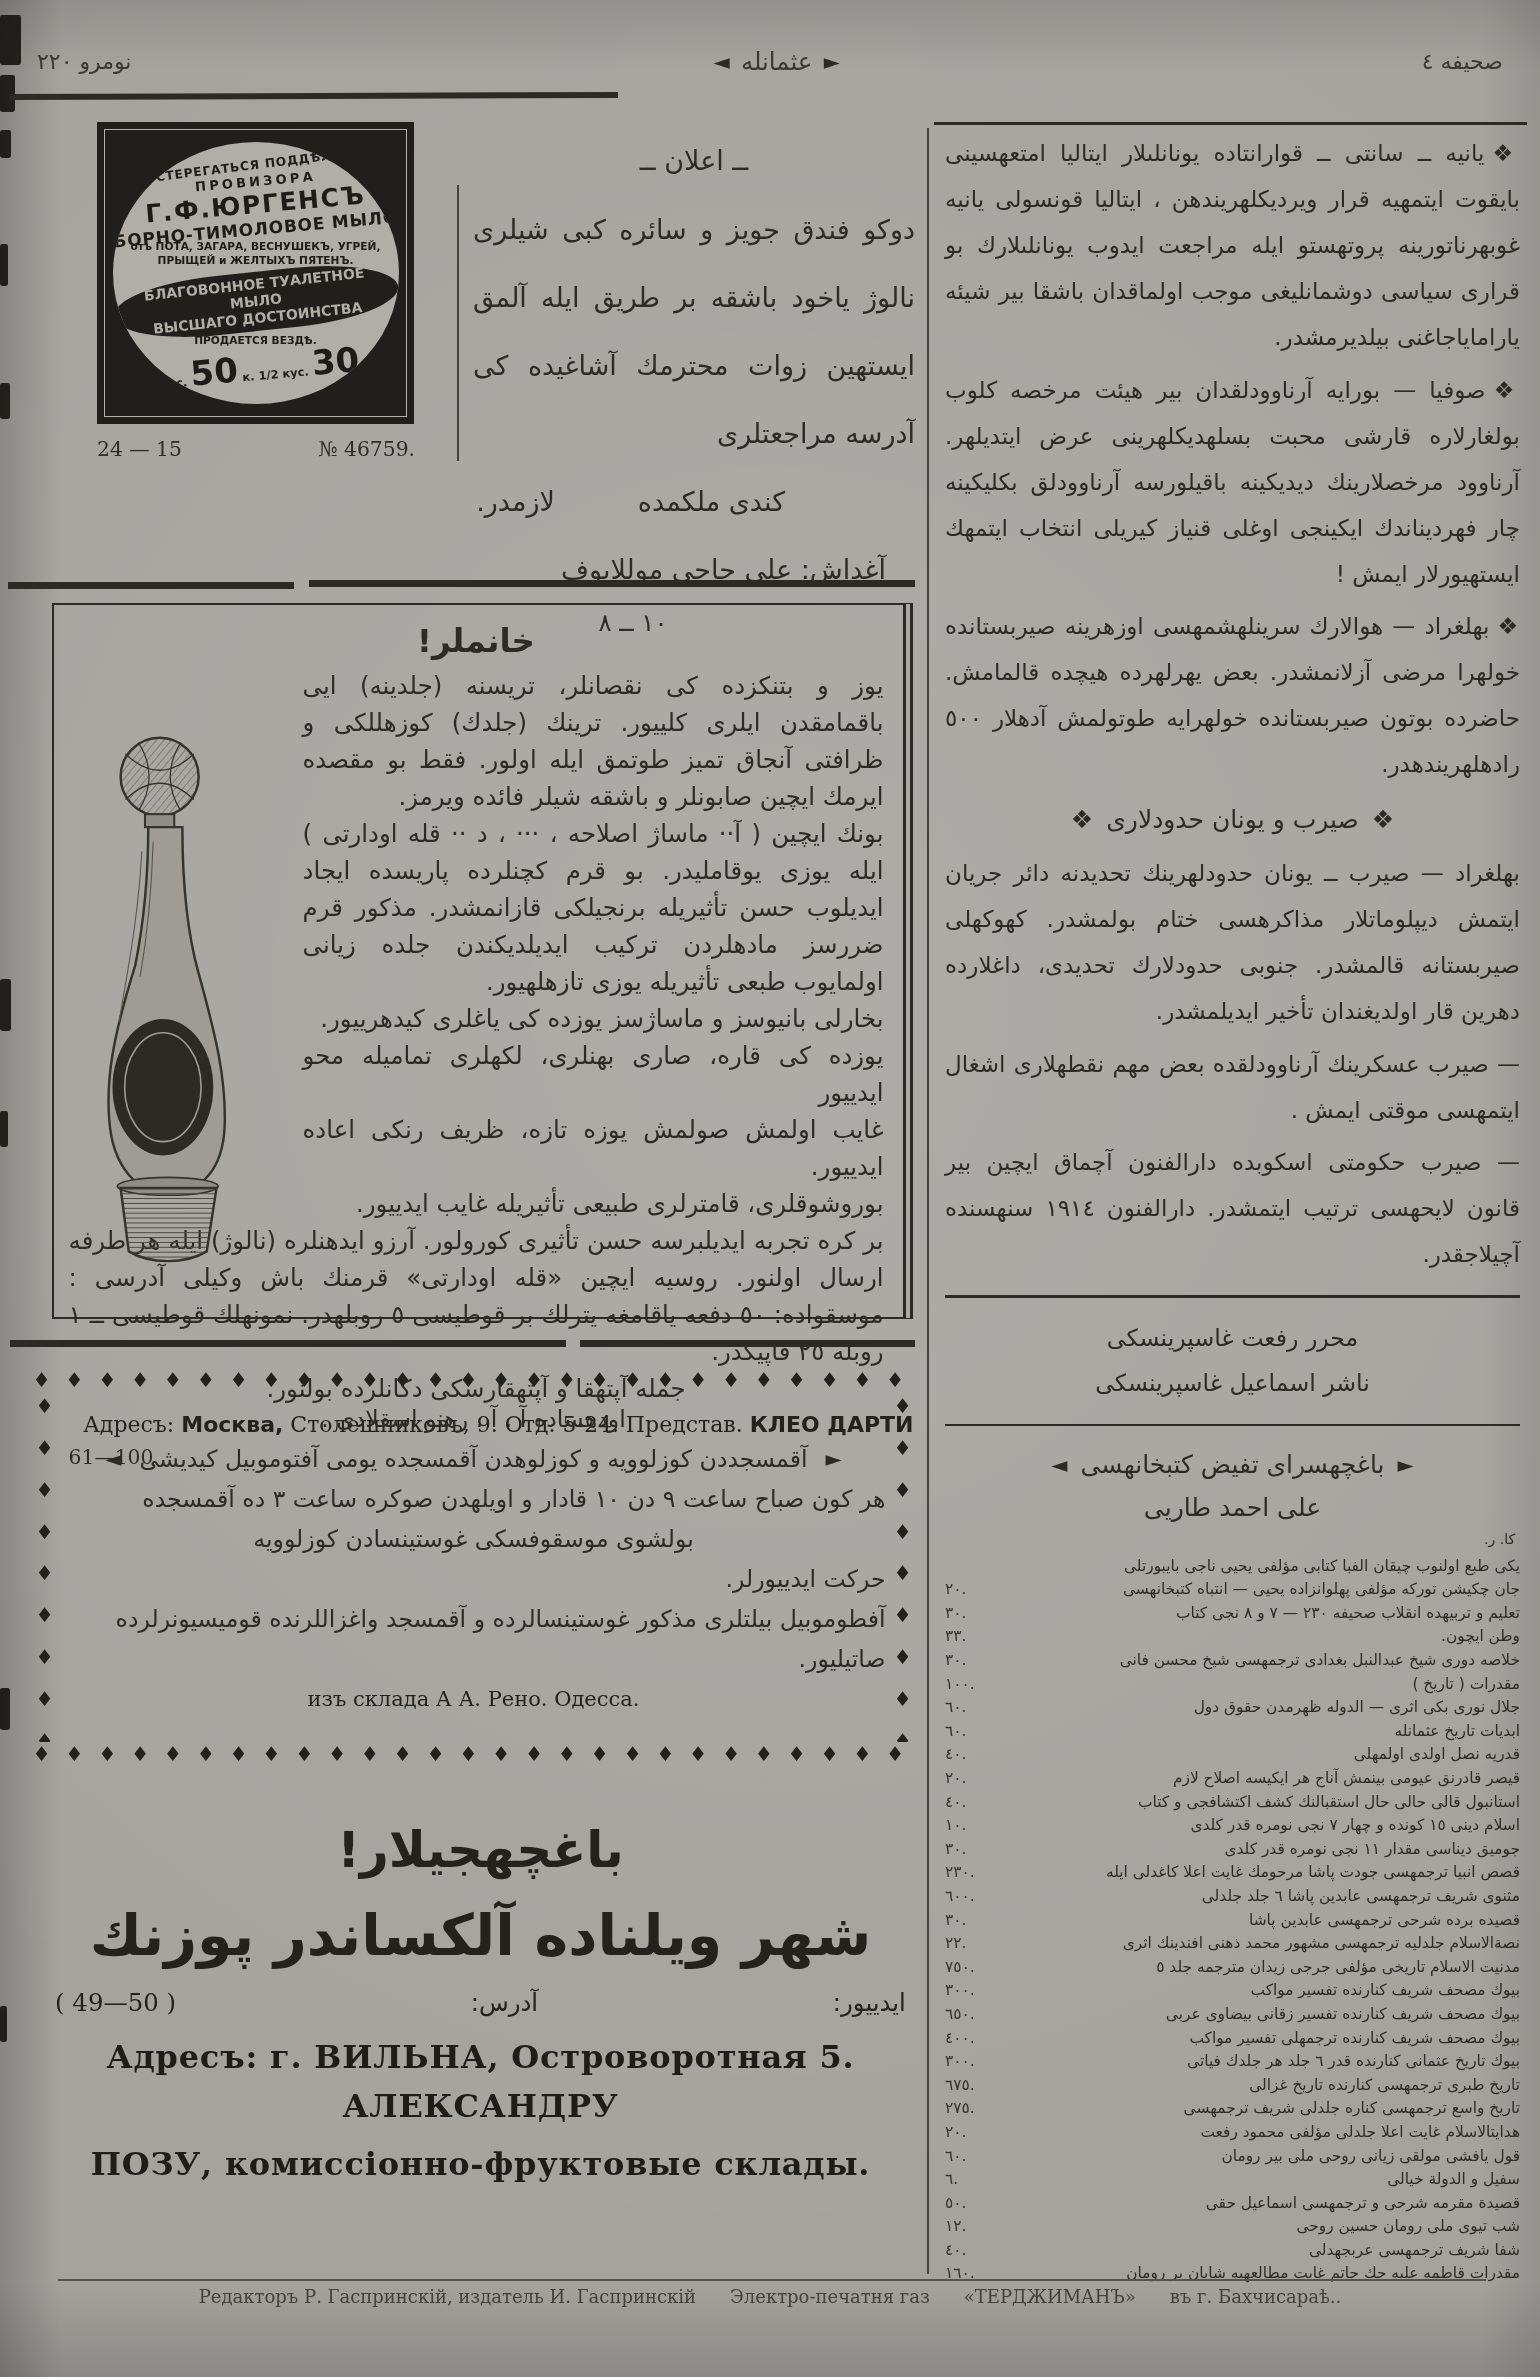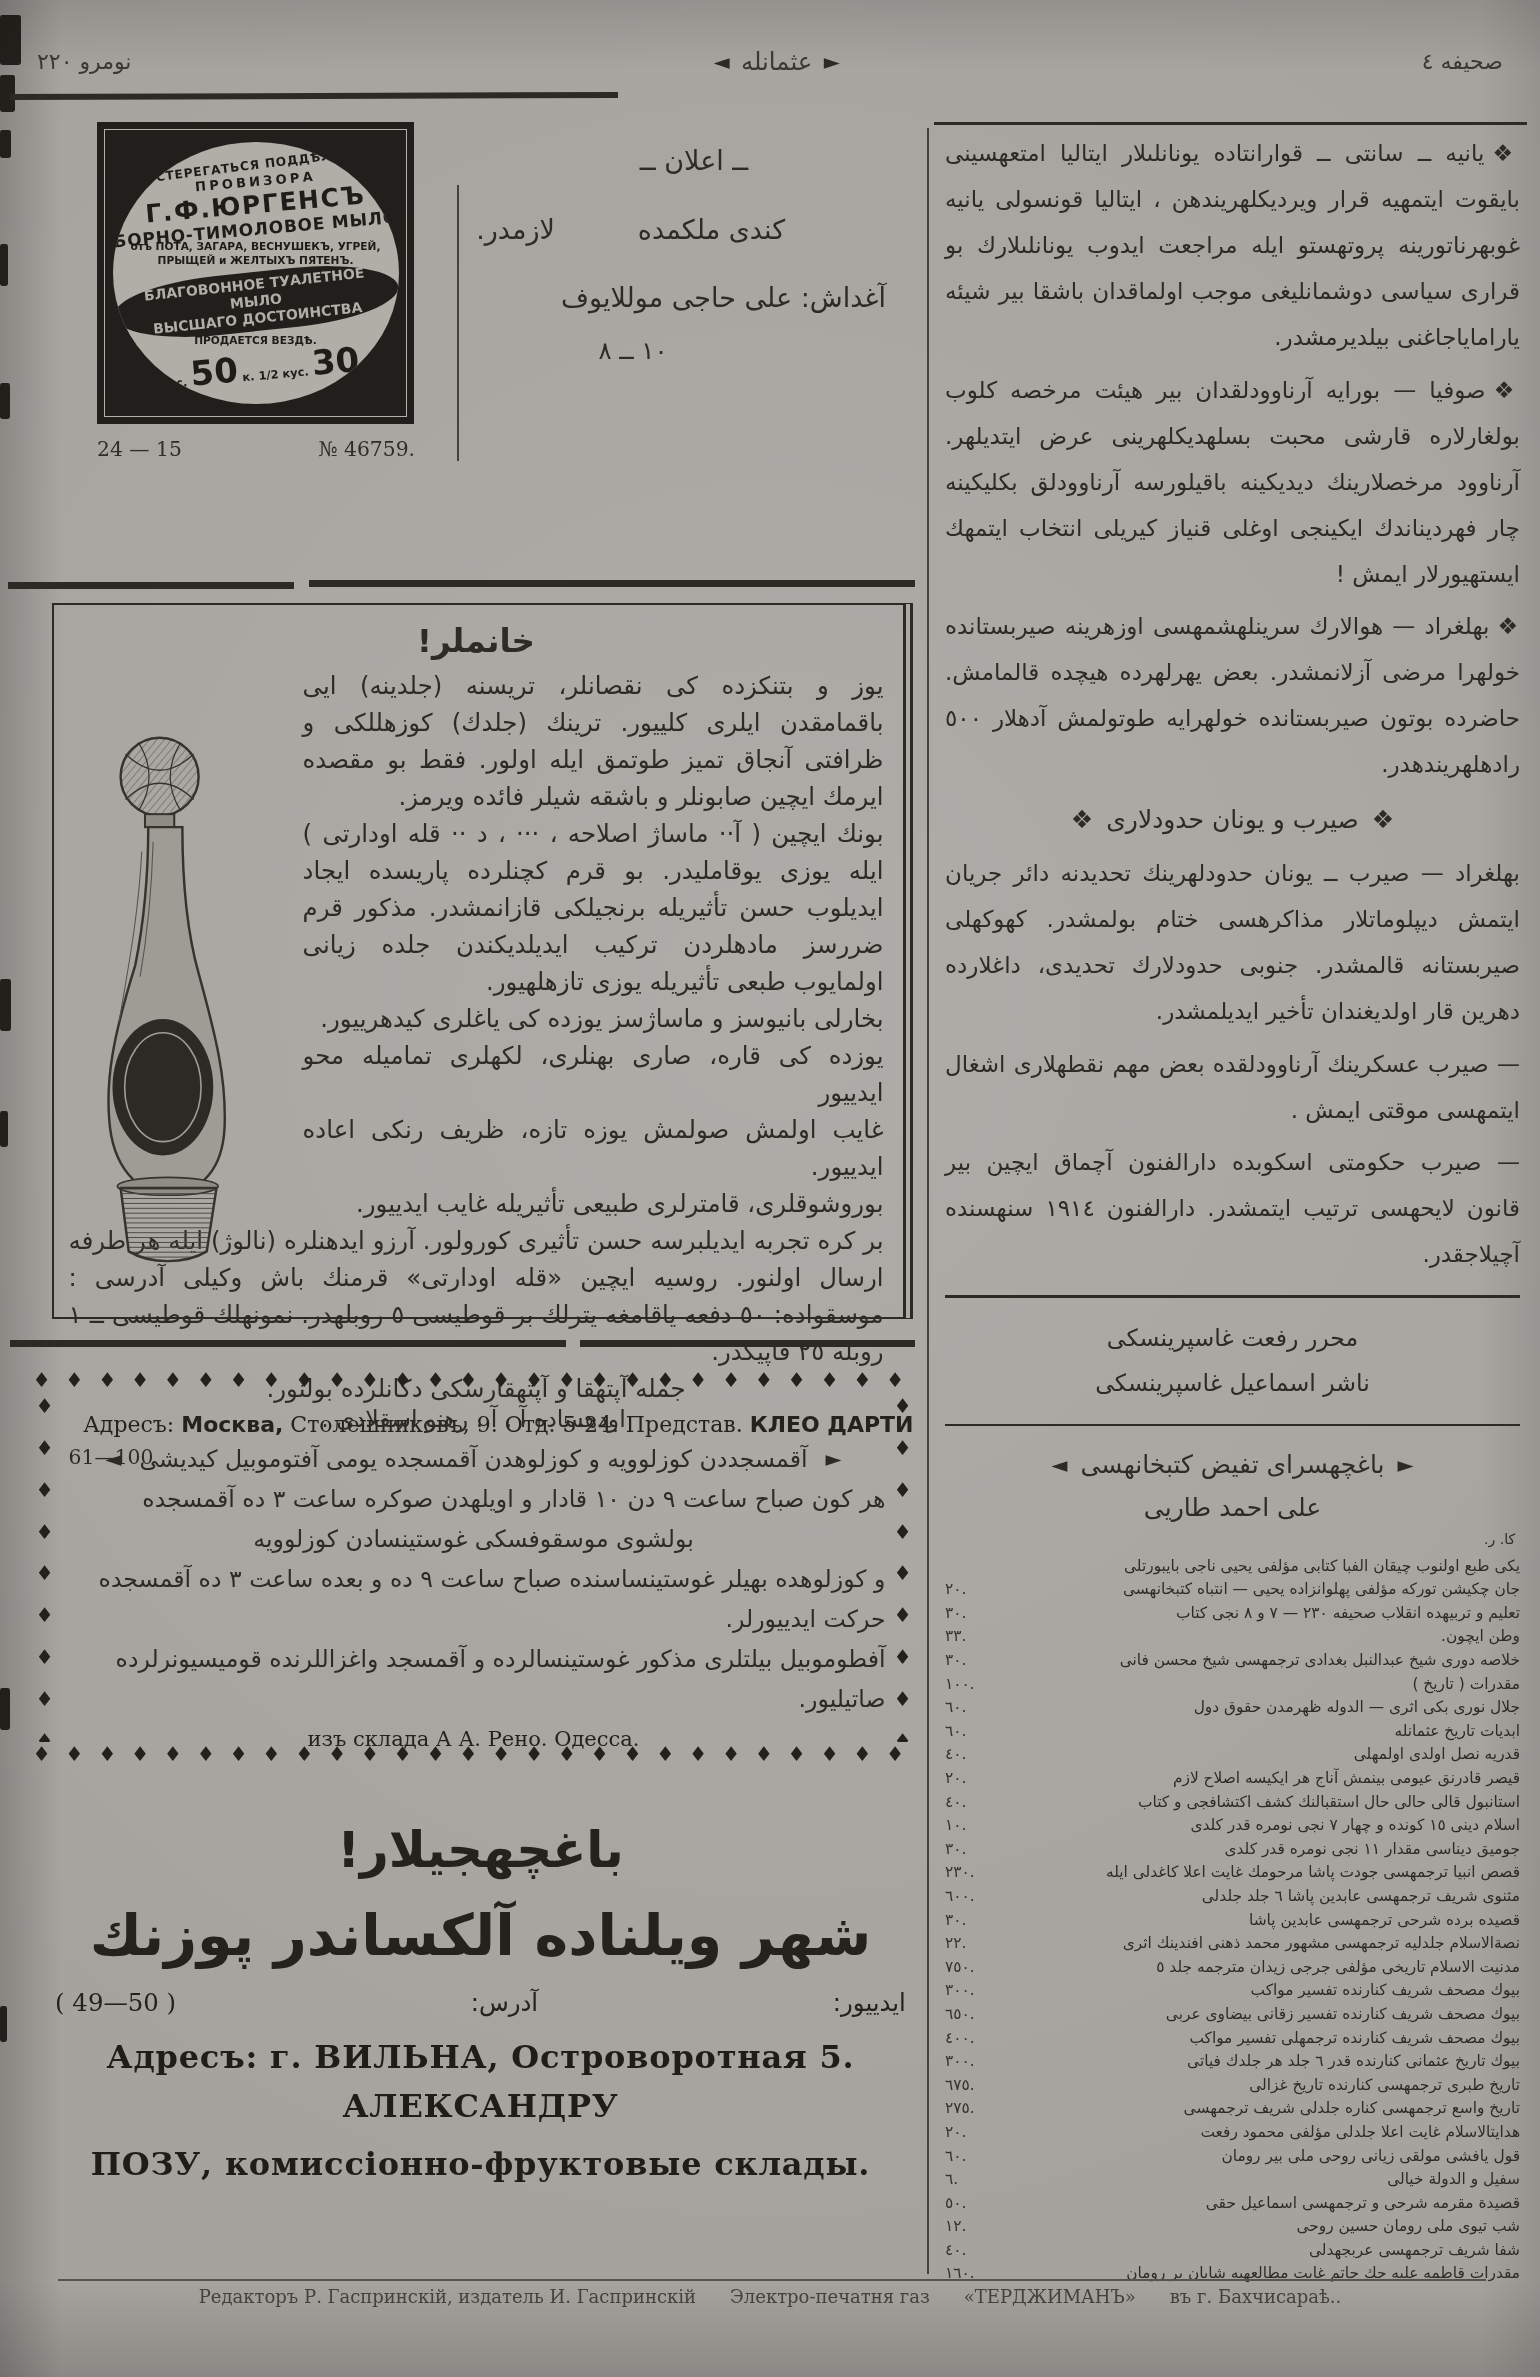--- a/index.html
+++ b/index.html
@@ -161,20 +161,21 @@
       </div>
     </div>
   </div>
   <div class="soap-foot">
     <span>24 — 15</span>
     <span>№ 46759.</span>
   </div>
 
   <div class="ilan">
     <div class="ilan-title">ــ اعلان ــ</div>
+    <div class="ilan-body">دوكو فندق جويز و سائره كبى شيلرى نالوژ ياخود باشقه بر طريق ايله آلمق ايستهين زوات محترمك آشاغيده كى آدرسه مراجعتلرى</div>
     <div class="ilan-l4">
       <span class="mid">كندى ملكمده</span>
       <span class="end">لازمدر.</span>
     </div>
     <div class="ilan-sig">آغداش: على حاجى موللايوف</div>
     <div class="ilan-num">١٠ ــ ٨</div>
   </div>
 
   <div class="rl" style="left:8.1px;top:582px;width:286px;height:6.5px;"></div>
   <div class="rl" style="left:309px;top:580px;width:606px;height:6.5px;"></div>
@@ -227,21 +228,20 @@
     <div class="dstrip d-right">♦ ♦ ♦ ♦ ♦ ♦ ♦ ♦ ♦ ♦ ♦ ♦ ♦ </div>
     <div class="dbody">
       <div class="cen">اودهساده آ . آ . رهنو اسقلادى .</div>
       <div class="dline-orn">
         <span class="arr">►</span>
         <span>آقمسجددن كوزلوويه و كوزلوهدن آقمسجده يومى آفتوموبيل كيديشى</span>
         <span class="arr">◄</span>
       </div>
       <div class="jus">هر كون صباح ساعت ٩ دن ١٠ قادار و اويلهدن صوكره ساعت ٣ ده آقمسجده</div>
       <div class="cen">بولشوى موسقوفسكى غوستينسادن كوزلوويه</div>
-      <div class="jus">و كوزلوهده بهيلر غوستينساسنده صباح ساعت ٩ ده و بعده ساعت ٣ ده آقمسجده</div>
       <div class="st">حركت ايدييورلر.</div>
       <div class="jus">آفطوموبيل بيلتلرى مذكور غوستينسالرده و آقمسجد واغزاللرنده قوميسيونرلرده</div>
       <div class="st">صاتيليور.</div>
       <div class="ru">изъ склада А  А. Рено. Одесса.</div>
     </div>
   </div>
 
   <div class="gard">
     <div class="g1">باغچهجيلار!</div>
     <div class="g2">شهر ويلناده آلكساندر پوزنك</div>

